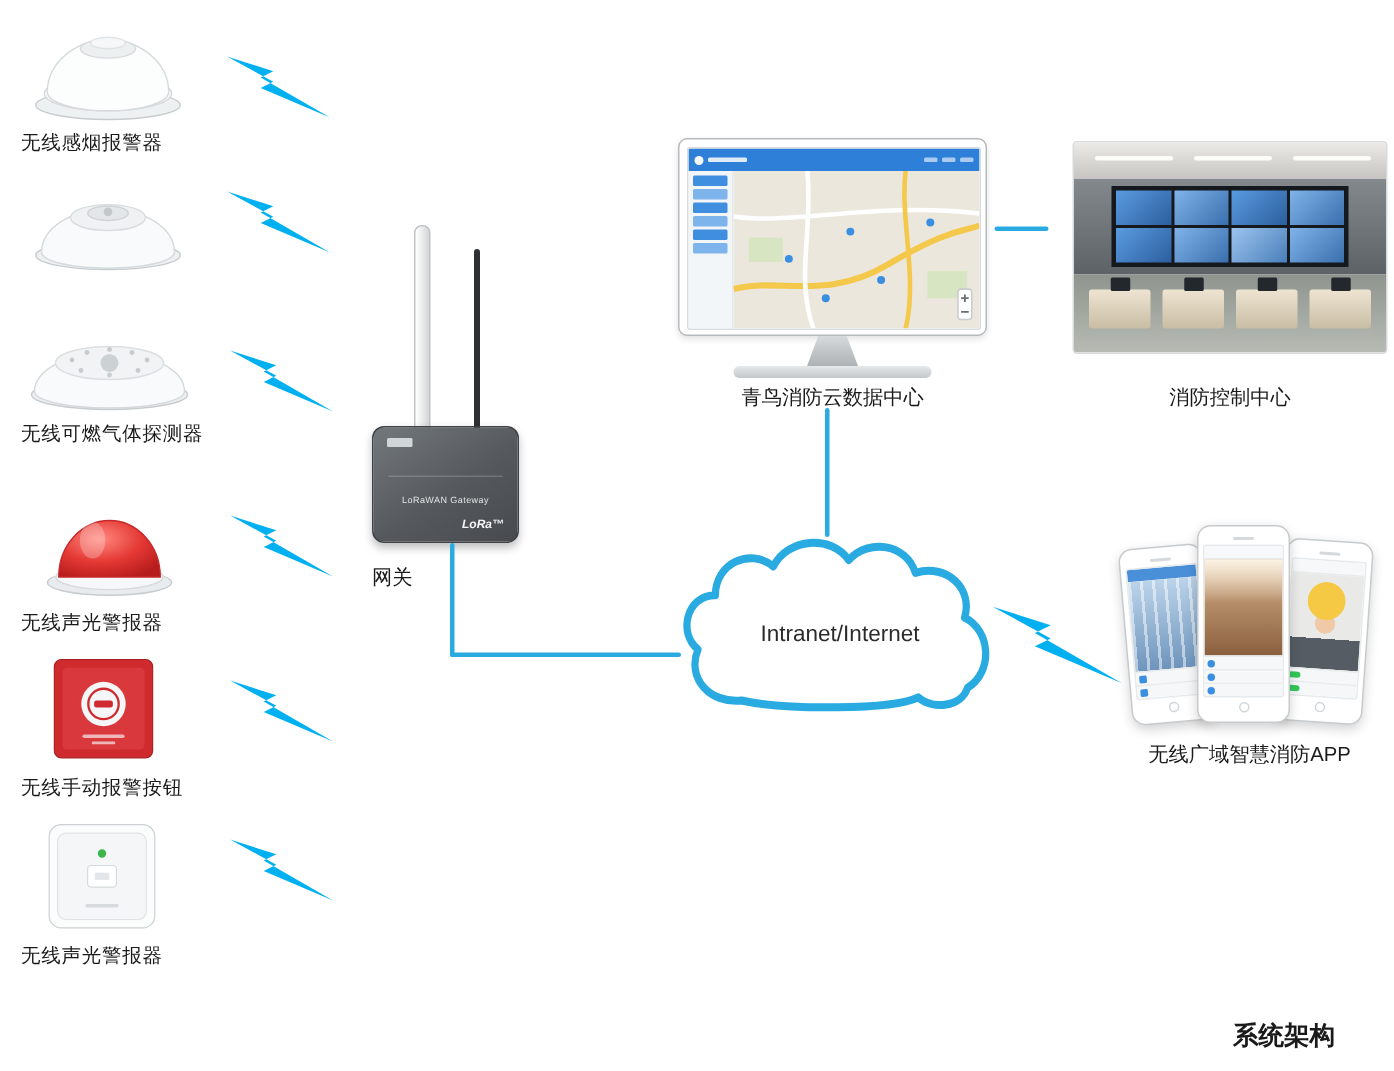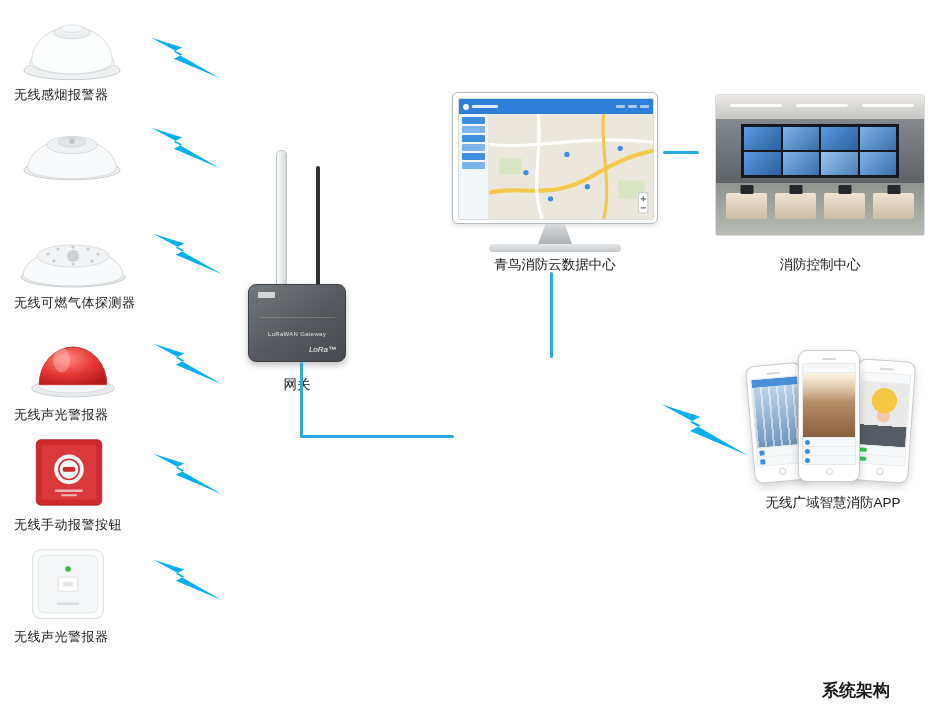--- a/index.html
+++ b/index.html
@@ -22,22 +22,22 @@
   .gateway{position:absolute;left:246px;top:150px;width:110px;height:250px;}
   .gw-ant-white{position:absolute;left:30px;top:0;width:11px;height:142px;border-radius:5px 5px 2px 2px;
                 background:linear-gradient(90deg,#ffffff,#d3d7d9);border:1px solid #bfc3c6;box-sizing:border-box;}
   .gw-ant-black{position:absolute;left:70px;top:16px;width:4px;height:126px;border-radius:2px;background:#2e3133;}
   .gw-box{position:absolute;left:2px;top:134px;width:98px;height:78px;border-radius:8px;
           background:linear-gradient(145deg,#73787c,#55595d 55%,#474b4f);border:1px solid #3e4246;
           box-shadow:0 3px 6px rgba(0,0,0,.25);box-sizing:border-box;}
   .gw-logo{position:absolute;left:9px;top:7px;width:17px;height:6px;border-radius:1px;background:#dde1e4;opacity:.9;}
   .gw-groove{position:absolute;left:10px;right:10px;top:32px;height:1px;background:rgba(255,255,255,.18);}
   .gw-text{position:absolute;left:0;right:0;bottom:24px;text-align:center;font-size:6px;color:#dfe3e5;letter-spacing:.3px;}
-  .gw-badge{position:absolute;right:9px;bottom:7px;font-size:8px;font-weight:normal;font-style:italic;color:#f2f4f5;}
-  .gw-label{position:absolute;left:2px;top:226px;width:98px;text-align:center;font-size:13.5px;}
+  .gw-badge{position:absolute;right:9px;bottom:7px;font-size:8px;font-weight:bold;font-style:italic;color:#f2f4f5;}
+  .gw-label{position:absolute;left:2px;top:226px;width:98px;text-align:left;font-size:13.5px;}
 
   
   .caption{position:absolute;font-size:13.5px;text-align:center;white-space:nowrap;}
 
   
   .cloud{position:absolute;left:446px;top:350px;width:228px;height:134px;}
   .cloud svg{display:block;width:100%;height:100%;}
   .cloud-label{position:absolute;left:0;right:0;top:64px;text-align:center;font-size:15px;color:#2b2b2b;}
 
   
@@ -129,21 +129,21 @@
   <div class="device" style="left:12px;top:112px">
     <svg class="dev-icon" style="margin-left:8px" width="104" height="70" viewBox="0 0 108 70">
       <ellipse cx="54" cy="59" rx="50" ry="10" fill="#eef1f2" stroke="#c8cccf"></ellipse>
       <path d="M8,57 A46,30 0 0 1 100,57 A46,11 0 0 1 8,57 Z" fill="#f9fafb" stroke="#d6dadc"></path>
       <ellipse cx="54" cy="33" rx="26" ry="9" fill="#eff1f3" stroke="#d9dcde"></ellipse>
       <ellipse cx="54" cy="30" rx="14" ry="5" fill="#e4e7e9" stroke="#cfd3d5"></ellipse>
       <circle cx="54" cy="29" r="3" fill="#c2c7ca"></circle>
     </svg>
   </div>
 
-  <div class="device" style="left:12px;top:218px">
+  <div class="device" style="left:12px;top:204px">
     <svg class="dev-icon" style="margin-left:6px" width="110" height="72" viewBox="0 0 110 70">
       <ellipse cx="55" cy="58" rx="52" ry="10" fill="#edf0f1" stroke="#c8cccf"></ellipse>
       <path d="M5,56 A50,26 0 0 1 105,56 A50,11 0 0 1 5,56 Z" fill="#f9fafb" stroke="#d6dadc"></path>
       <ellipse cx="55" cy="37" rx="36" ry="11" fill="#f1f3f4" stroke="#dcdfe1"></ellipse>
       <circle cx="55" cy="37" r="6" fill="#ccd1d4"></circle>
       <g fill="#c6cbce">
         <circle cx="30" cy="35" r="1.6"></circle>
           <circle cx="40" cy="30" r="1.6"></circle>
           <circle cx="55" cy="28" r="1.6"></circle>
         <circle cx="70" cy="30" r="1.6"></circle>
@@ -310,20 +310,35 @@
       <div class="cr-desk">
           <span class="cr-mon"></span>
         </div>
       <div class="cr-desk">
           <span class="cr-mon"></span>
         </div>
     </div>
   </div>
   <div class="caption" style="left:735px;top:256px;width:170px">消防控制中心</div>
 
+  <div class="cloud">
+    <svg viewBox="-4 -4 236 126" preserveAspectRatio="none">
+      <path d="M46,106
+               C24,108 8,92 16,74
+               C2,64 8,40 28,40
+               C28,20 52,10 68,22
+               C78,4 108,2 120,18
+               C134,4 160,8 166,26
+               C188,20 206,36 200,54
+               C218,62 220,88 202,98
+               C198,110 178,112 168,104
+               C150,112 76,112 46,106 Z" fill="#ffffff" style="stroke:var(--cloud-stroke,#29abe2)" stroke-width="5" stroke-linejoin="round"></path>
+    </svg>
+    <div class="cloud-label">Intranet/Internet</div>
+  </div>
 
   <svg class="bolt" style="left:660px;top:402px" width="88" height="56" viewBox="0 0 100 62">
       <polygon points="2,2 46,16 34,22 100,60 34,32 46,26"></polygon>
     </svg>
 
   <div class="phones">
     <div class="phone phone-left">
       <span class="ph-speaker"></span>
       <div class="ph-screen">
         <div class="ph-head blue"></div>

